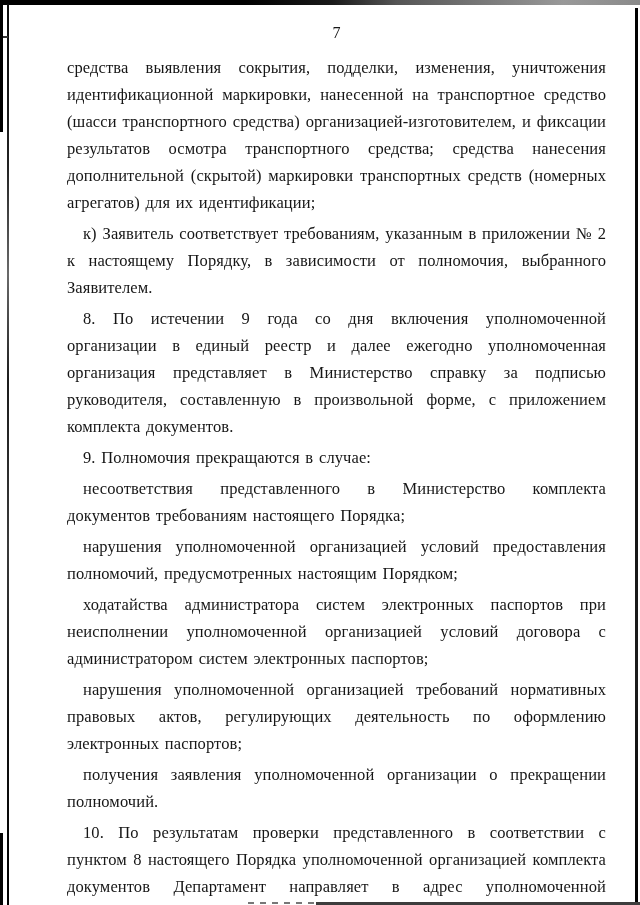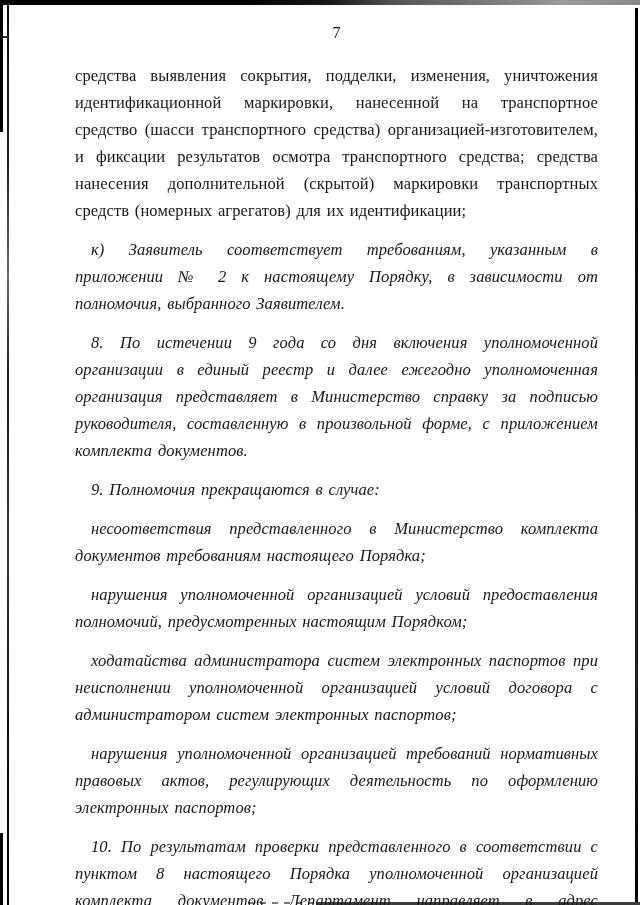--- a/index.html
+++ b/index.html
@@ -75,31 +75,30 @@
     width: 547px;
     text-align: center;
     font-size: 16px;
   }
   .content {
     position: absolute;
     left: 63px; top: 50px;
     width: 547px;
   }
   .content p {
-    margin: 12px;
+    margin: 4px;
     padding: 0;
     font-size: 16.5px;
     line-height: 27px;
     text-align: justify;
     word-spacing: 1.5px;
     letter-spacing: 0.1px;
   }
   .content p.indent {
     text-indent: 16px;
-    font-style: italic;
   }
 </style>
 </head>
 <body>
 
 <div id="page">
 
   <div class="scan-top"></div>
   <div class="scan-left-bar-top"></div>
   <div class="scan-left-bar-bottom"></div>
@@ -114,15 +113,16 @@
   <div class="content">
 
   <p>средства выявления сокрытия, подделки, изменения, уничтожения идентификационной маркировки, нанесенной на транспортное средство (шасси транспортного средства) организацией-изготовителем, и фиксации результатов осмотра транспортного средства; средства нанесения дополнительной (скрытой) маркировки транспортных средств (номерных агрегатов) для их идентификации;</p>
       <p class="indent">к) Заявитель соответствует требованиям, указанным в приложении № 2 к настоящему Порядку, в зависимости от полномочия, выбранного Заявителем.</p>
       <p class="indent">8. По истечении 9 года со дня включения уполномоченной организации в единый реестр и далее ежегодно уполномоченная организация представляет в Министерство справку за подписью руководителя, составленную в произвольной форме, с приложением комплекта документов.</p>
       <p class="indent">9. Полномочия прекращаются в случае:</p>
       <p class="indent">несоответствия представленного в Министерство комплекта документов требованиям настоящего Порядка;</p>
       <p class="indent">нарушения уполномоченной организацией условий предоставления полномочий, предусмотренных настоящим Порядком;</p>
       <p class="indent">ходатайства администратора систем электронных паспортов при неисполнении уполномоченной организацией условий договора с администратором систем электронных паспортов;</p>
       <p class="indent">нарушения уполномоченной организацией требований нормативных правовых актов, регулирующих деятельность по оформлению электронных паспортов;</p>
+      <p class="indent">получения заявления уполномоченной организации о прекращении полномочий.</p>
       <p class="indent">10. По результатам проверки представленного в соответствии с пунктом 8 настоящего Порядка уполномоченной организацией комплекта документов Департамент направляет в адрес уполномоченной организации письмо:</p>
     </div>
 </div>
 
 </body></html>

